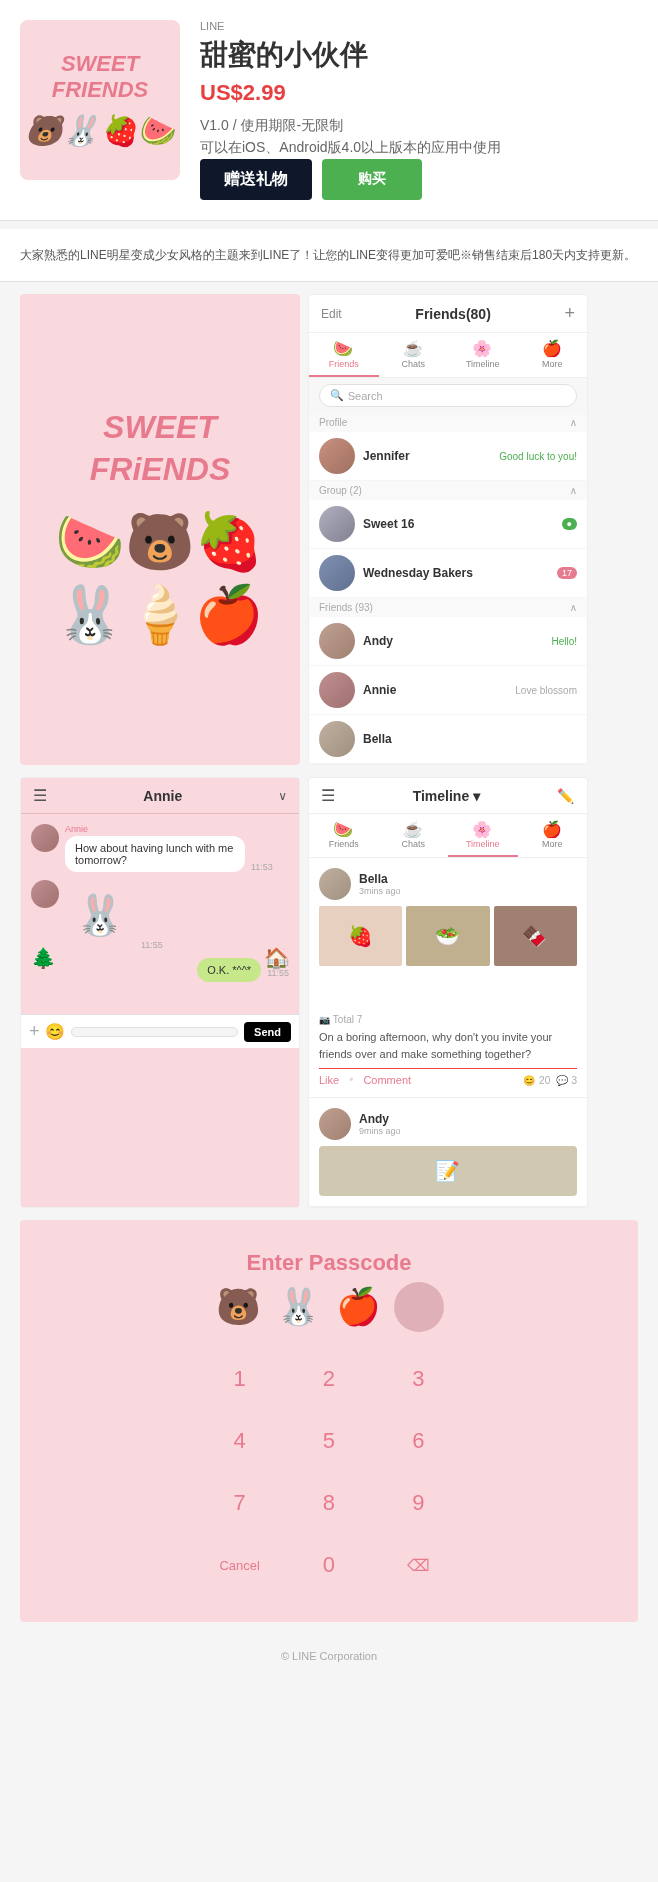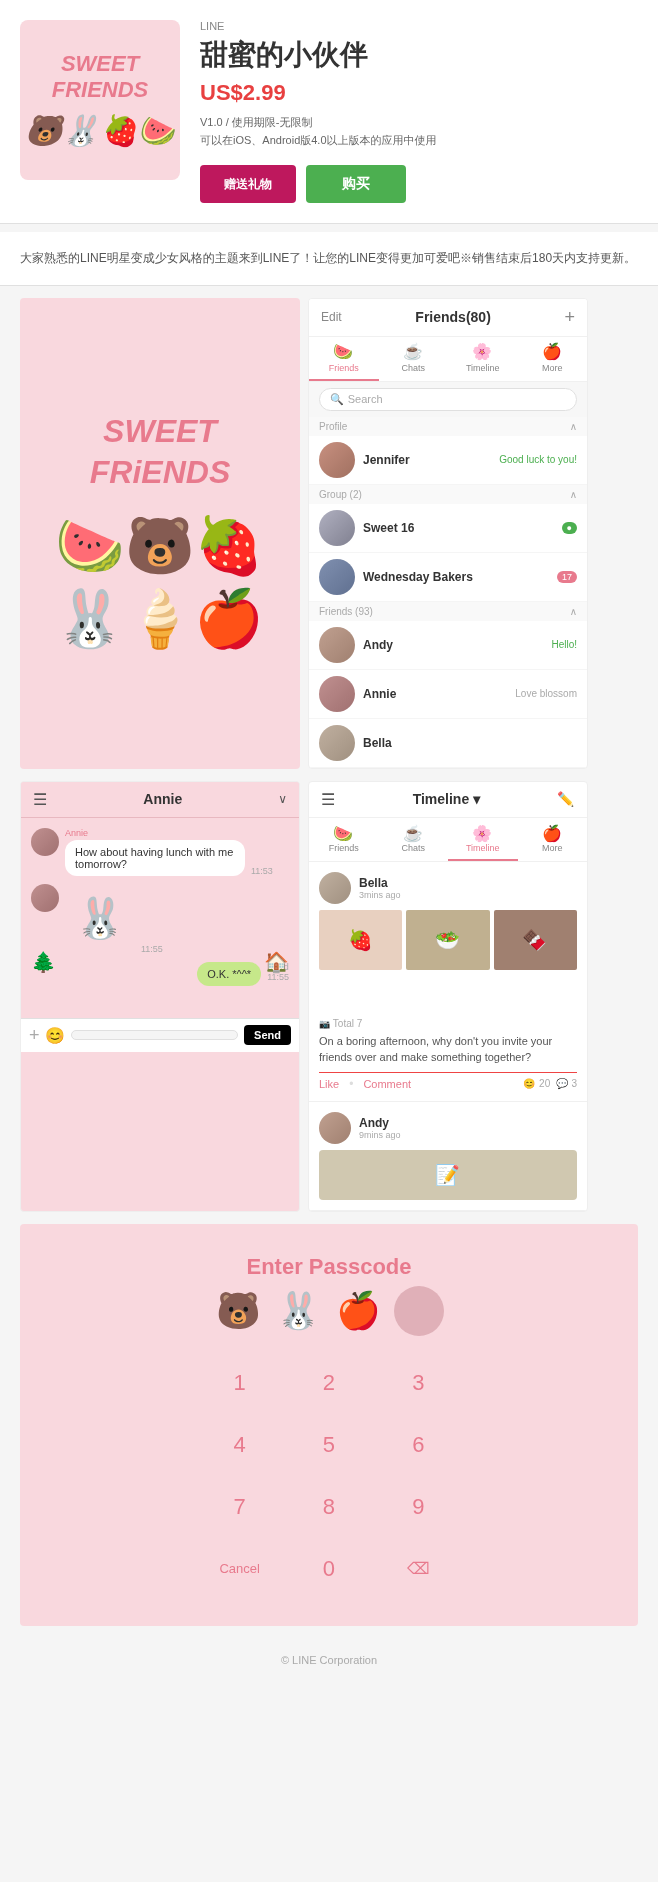--- a/index.html
+++ b/index.html
@@ -56,36 +56,35 @@
       color: #333;
       margin-bottom: 6px;
     }
     .product-price {
       font-size: 22px;
       color: #e84040;
       font-weight: bold;
       margin-bottom: 8px;
     }
     .product-meta {
-      font-size: 11px;
+      font-size: 14px;
       color: #666;
       line-height: 1.6;
-      margin-bottom: 16px;
     }
     .action-buttons {
       display: flex;
       gap: 10px;
     }
     .btn-gift {
-      background: #be185d;
+      background: #0f172a;
       color: #fff;
       border: none;
       padding: 10px 24px;
       border-radius: 4px;
-      font-size: 12px;
+      font-size: 16px;
       cursor: pointer;
       font-weight: bold;
     }
     .btn-buy {
       background: #4caf50;
       color: #fff;
       border: none;
       padding: 10px 36px;
       border-radius: 4px;
       font-size: 14px;

